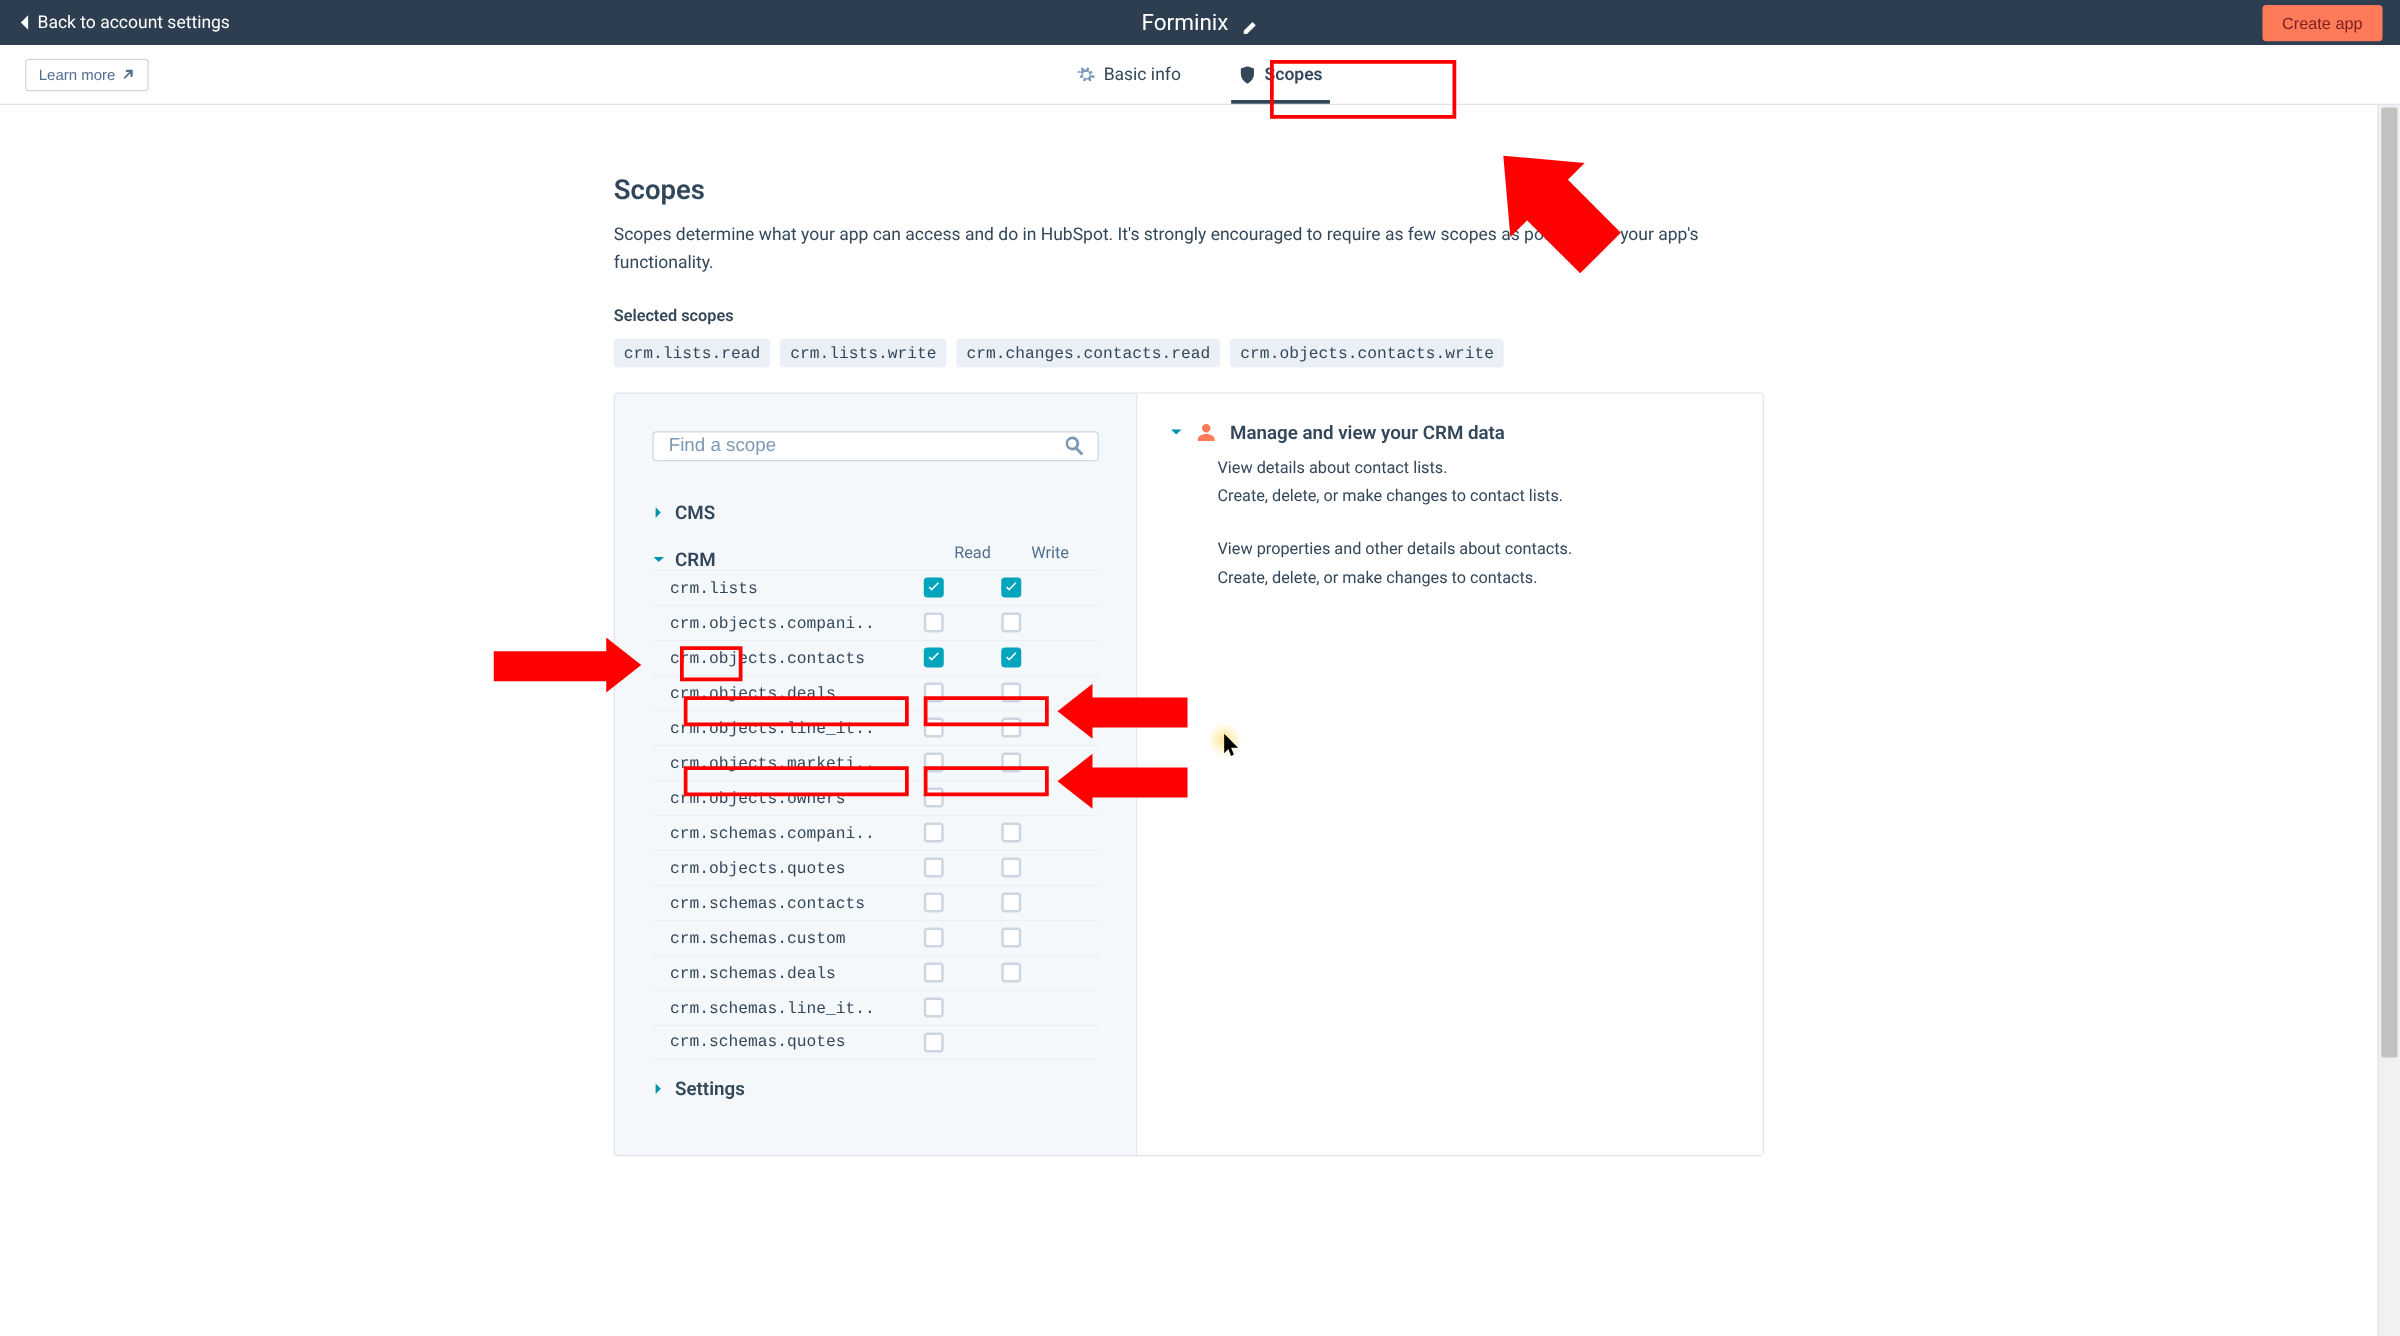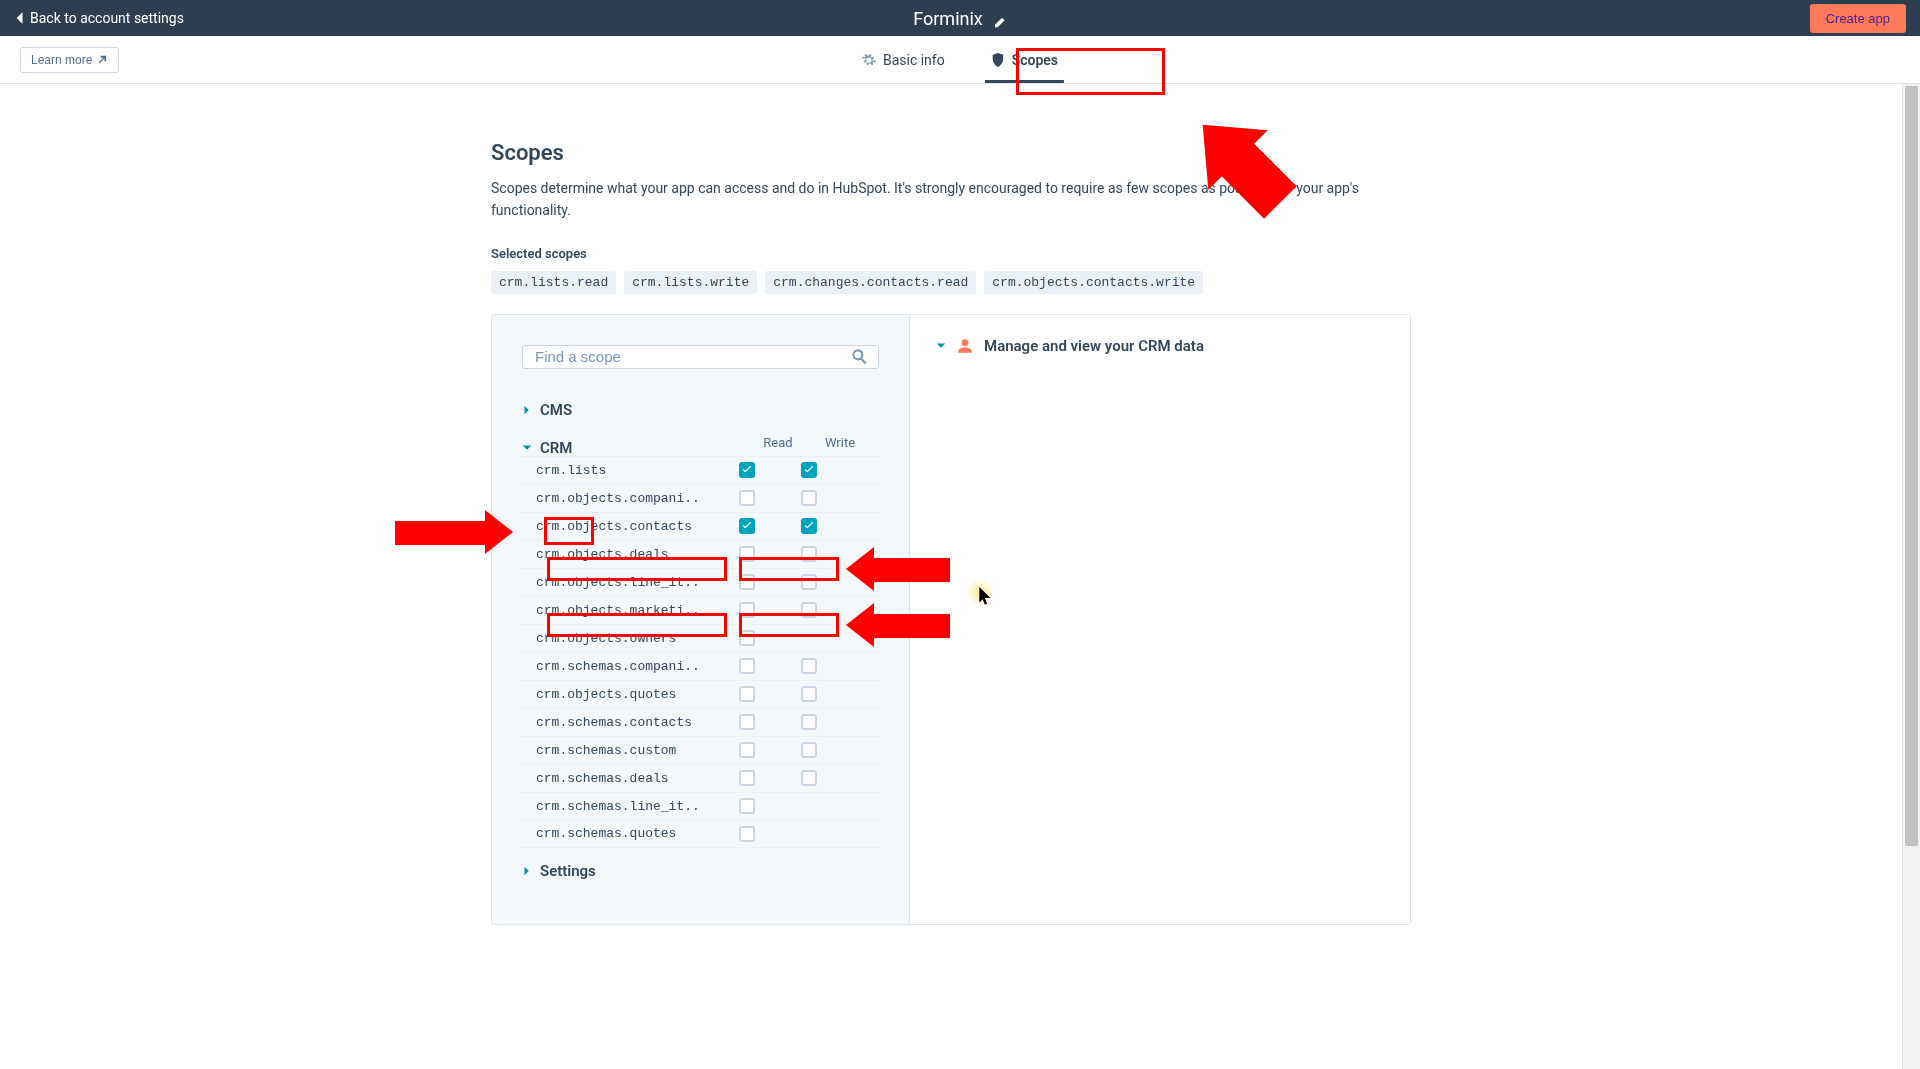--- a/index.html
+++ b/index.html
@@ -37,21 +37,21 @@
     transform: translateX(-50%);
     display: flex;
     align-items: flex-end;
     gap: 10px;
     font-size: 18px;
   }
   .app-title-wrap svg { width: 14px; height: 14px; fill: #fff; }
   .create-btn {
     margin-left: auto;
     background: #ff7a59;
-    color: #4c1d95;
+    color: #7f1d1d;
     border: none;
     border-radius: 3px;
     padding: 7px 16px;
     font-size: 13px;
     cursor: pointer;
   }
   
   .subbar {
     height: 48px;
     border-bottom: 1px solid #dfe3eb;
@@ -575,20 +575,27 @@
       <div class="right-panel">
         <div class="detail-header">
           <svg class="chev" viewBox="0 0 8 12">
               <path d="M1 1l5 5-5 5V1z"></path>
             </svg>
           <svg class="pic" viewBox="0 0 16 16">
               <path d="M8 8a3 3 0 100-6 3 3 0 000 6zm0 1c-3 0-6 1.5-6 4v1h12v-1c0-2.5-3-4-6-4z"></path>
             </svg>
           <span class="detail-title">Manage and view your CRM data</span>
         </div>
+        <div class="detail-body" id="detail-body">
+            <p>View details about contact lists.</p>
+            <p>Create, delete, or make changes to contact lists.</p>
+            <div class="detail-gap"></div>
+            <p>View properties and other details about contacts.</p>
+            <p>Create, delete, or make changes to contacts.</p>
+          </div>
       </div>
     </div>
   </div>
 </div>
 
 <div class="vscroll">
   <div class="thumb"></div>
 </div>
 
 <div class="hl-box" style="left:1016px; top:48px; width:149px; height:47px;"></div>

